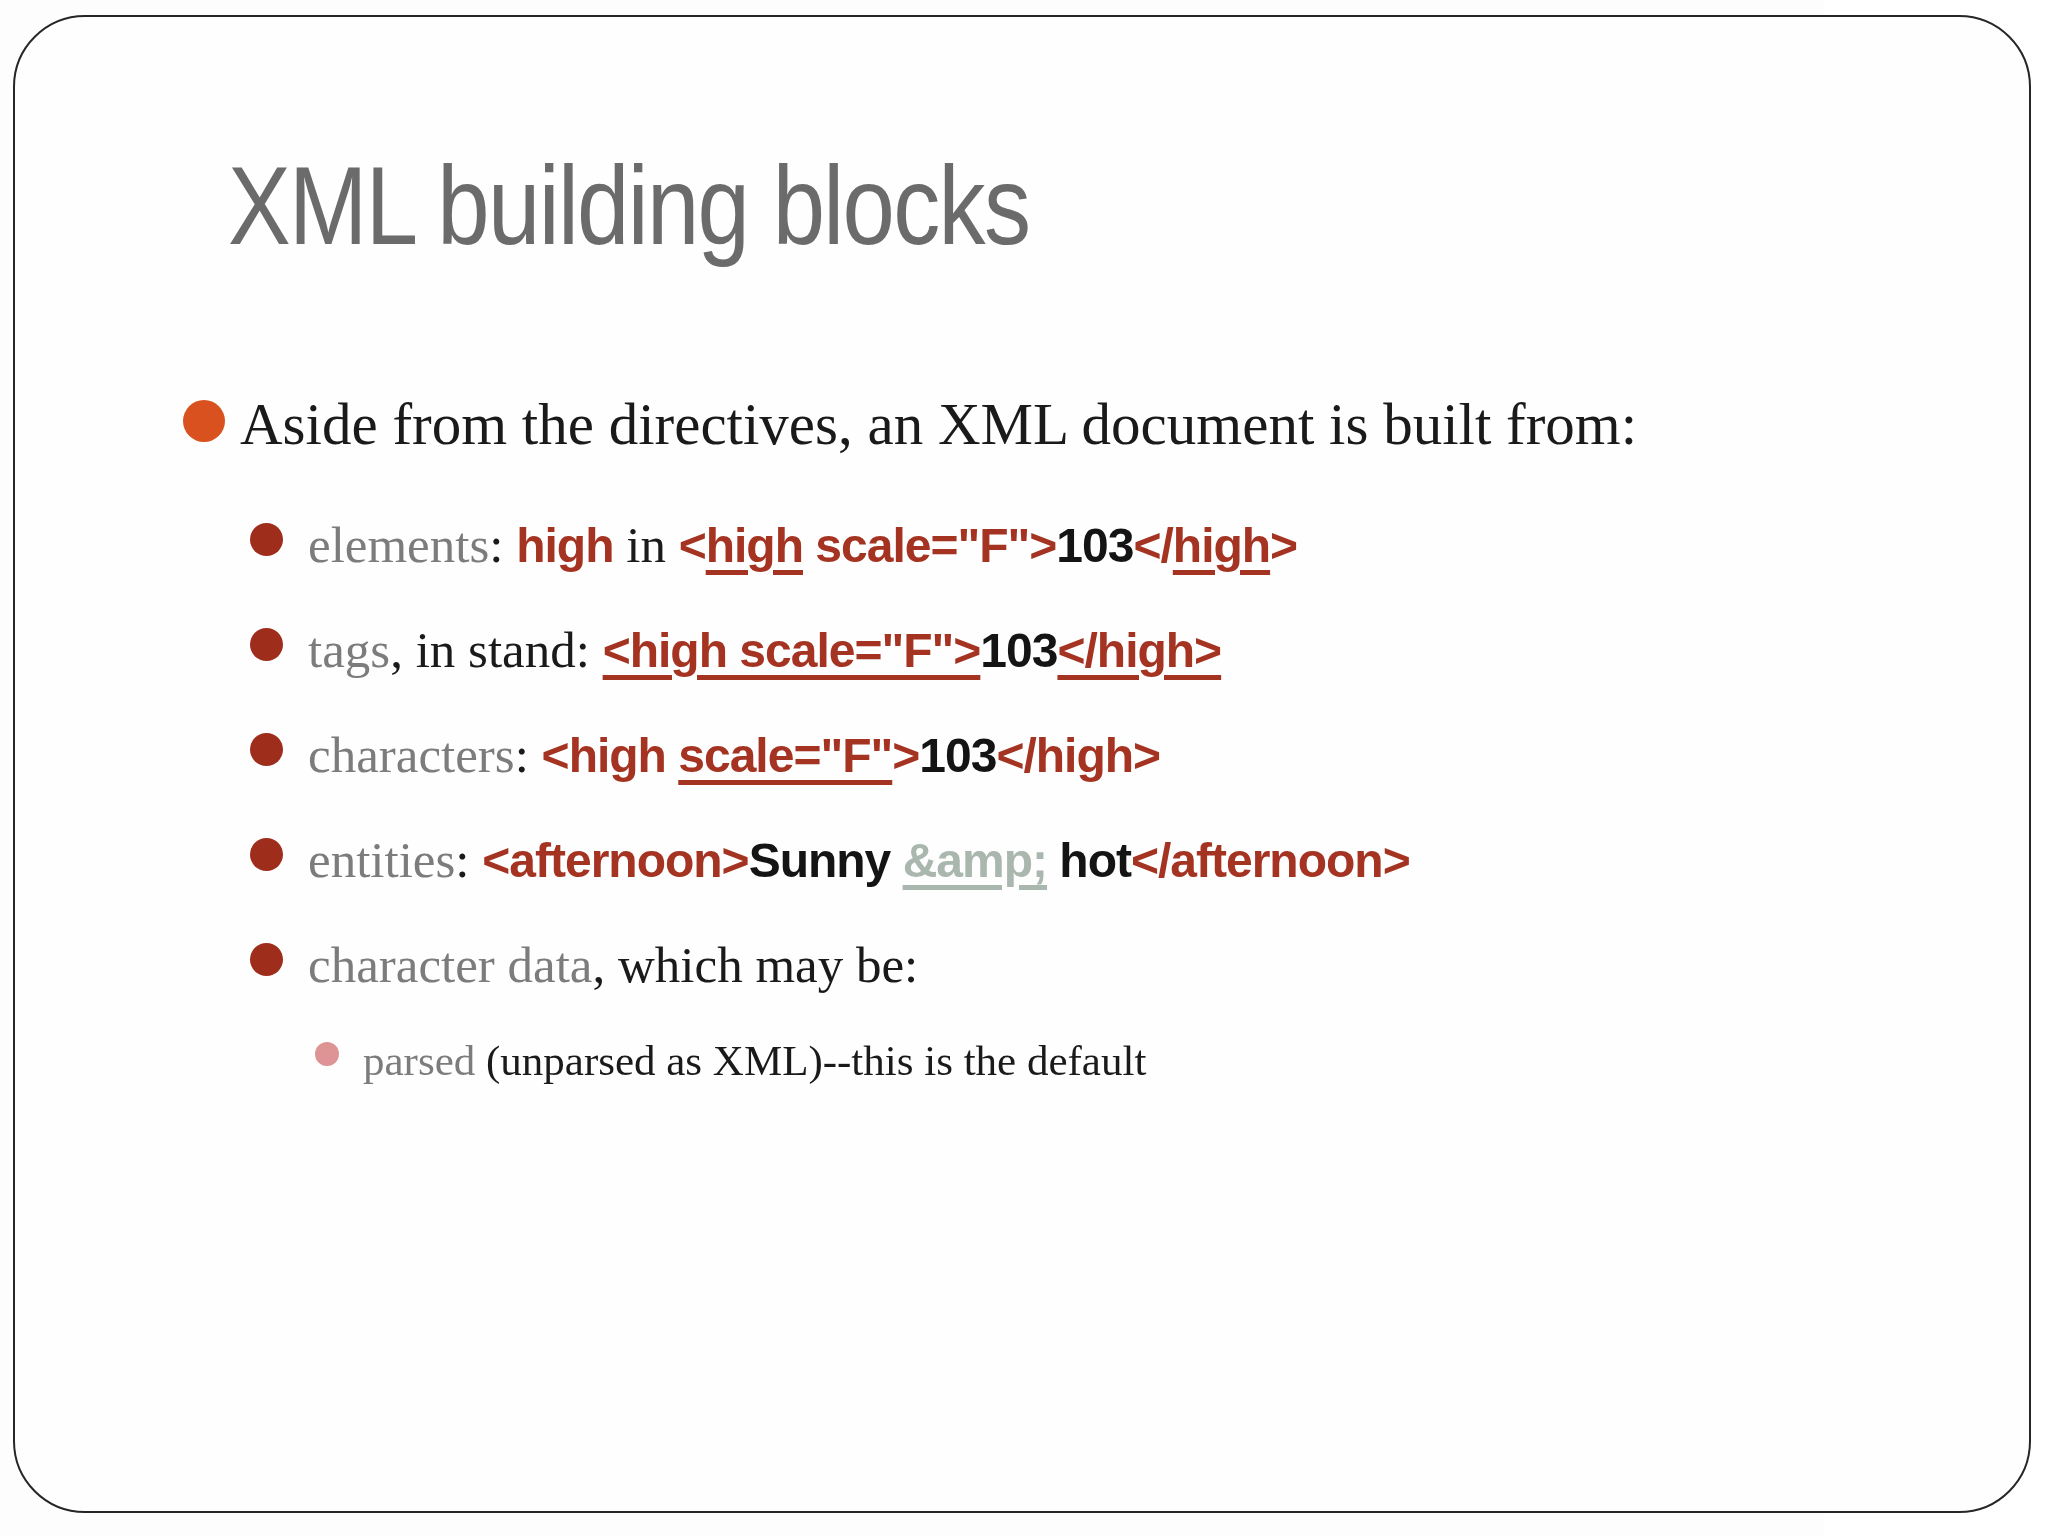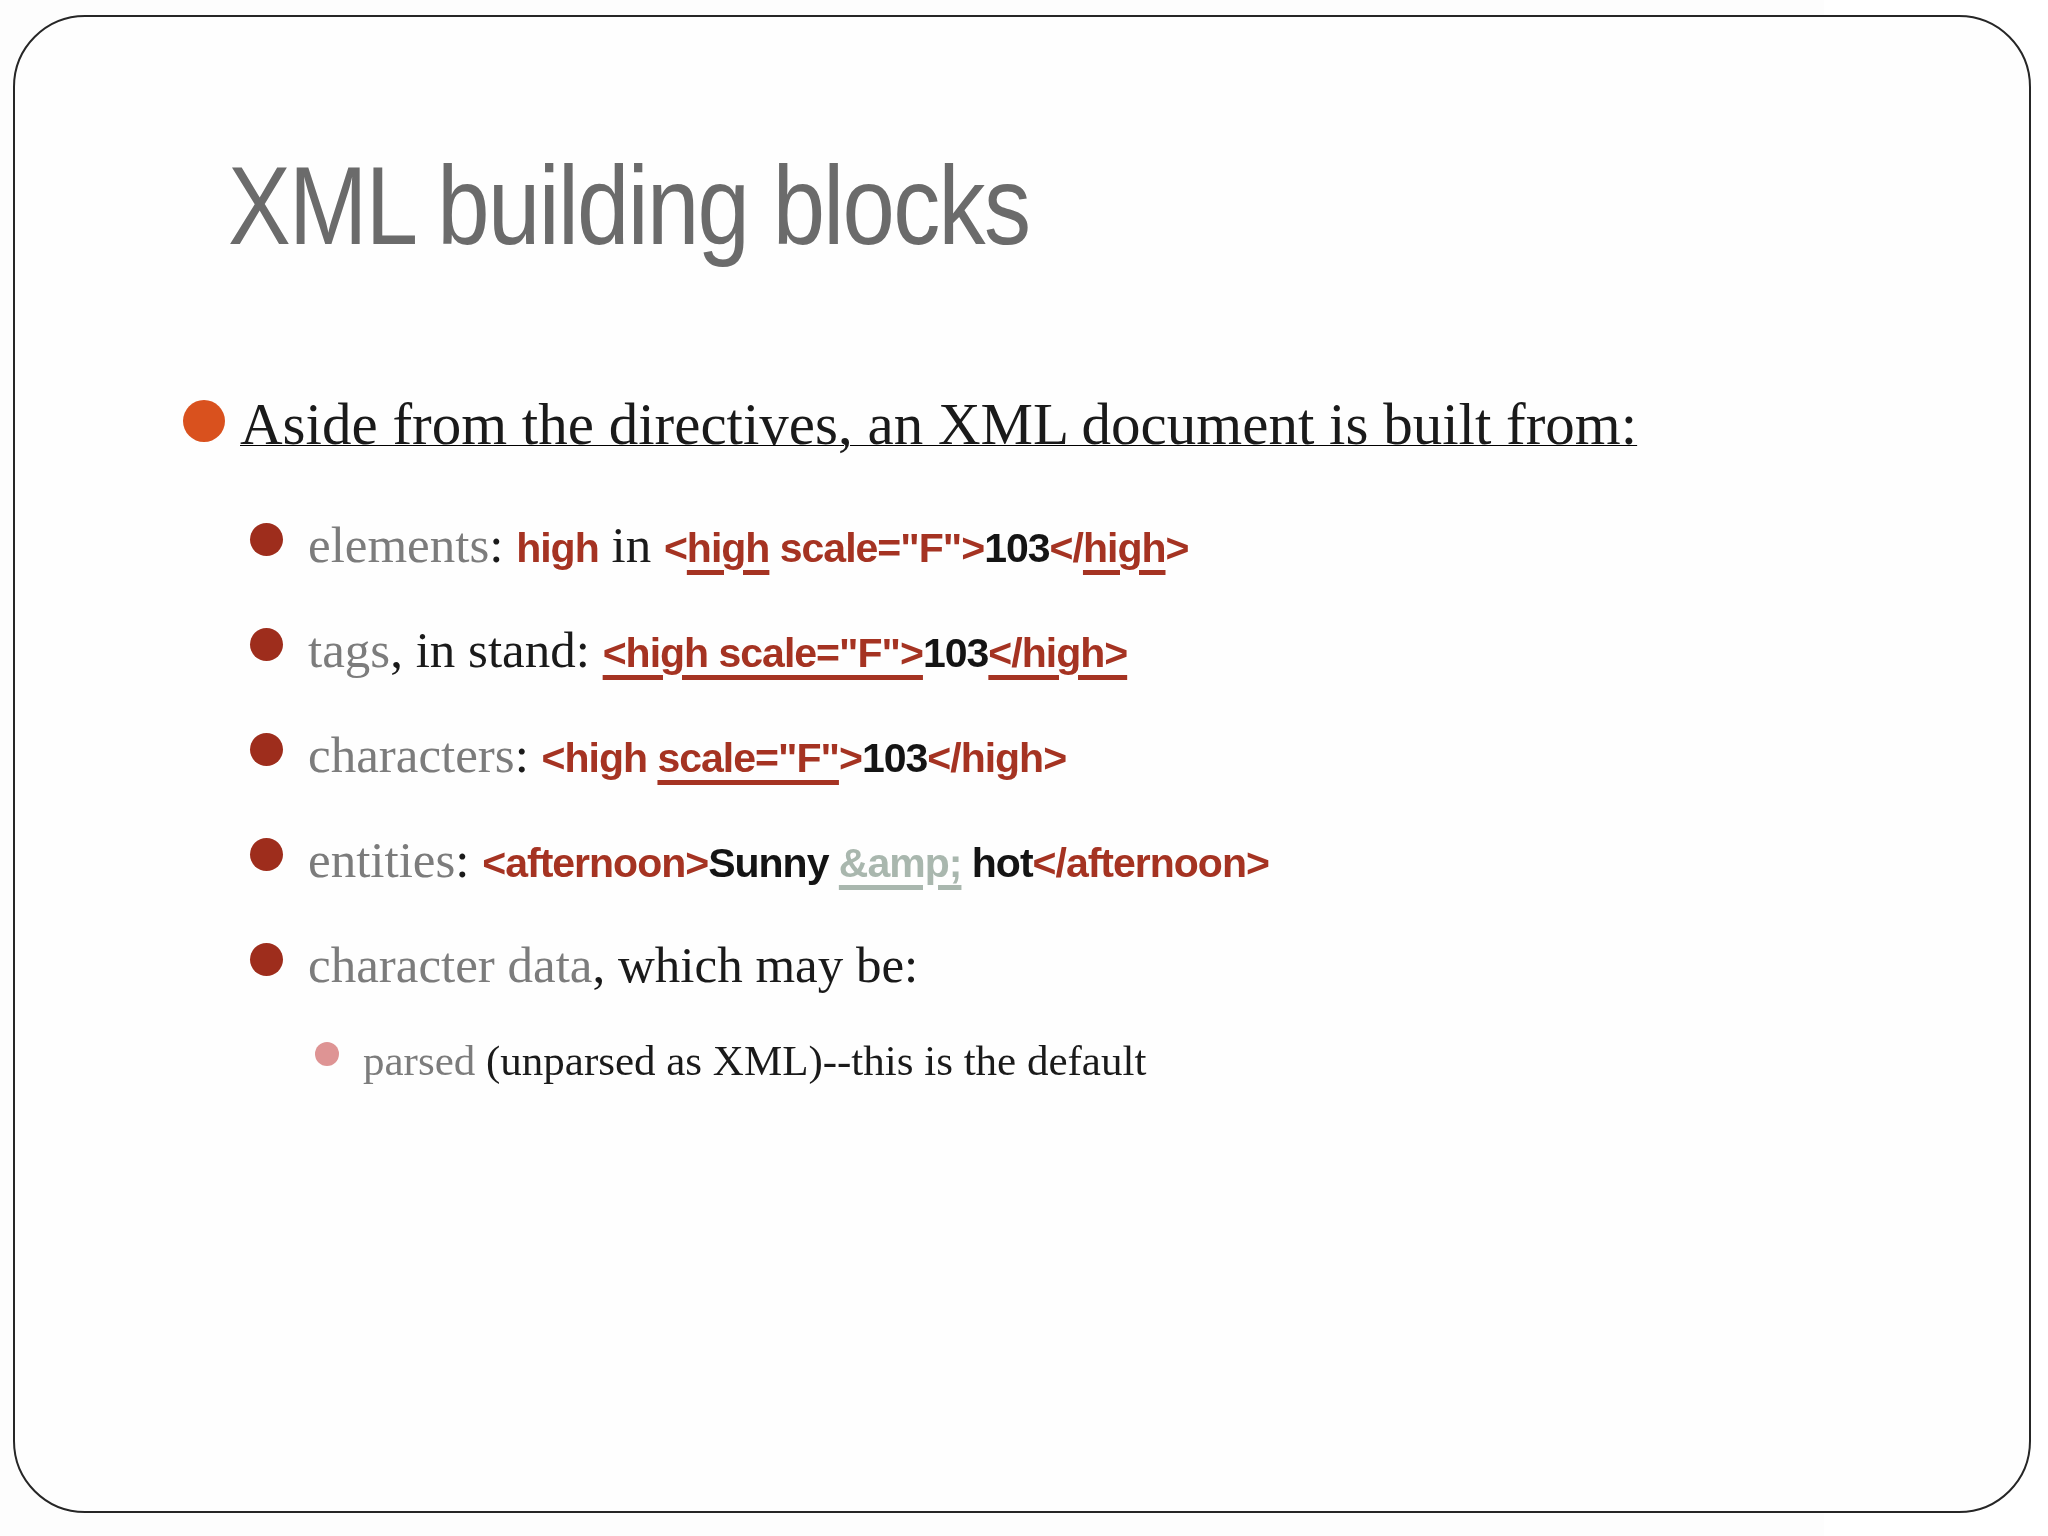--- a/index.html
+++ b/index.html
@@ -51,28 +51,28 @@
     position: relative;
     white-space: pre-wrap;
   }
   .row .line { display: inline; }
   .bullet {
     position: absolute;
     border-radius: 50%;
     display: inline-block;
   }
   
-  .l1 { padding-left: 57px; line-height: 72px; margin-bottom: 32px; text-decoration: underline; }
+  .l1 { padding-left: 57px; line-height: 72px; margin-bottom: 32px; }
   .l1 .bullet { left: 0; top: 12px; width: 42px; height: 42px; background: var(--bullet-l1, #d9511e); }
   .l1 .serif { font-size: 59px; }
   
   .l2 { margin-left: 67px; padding-left: 58px; line-height: 76px; margin-bottom: 17px; }
   .l2 .bullet { left: 0; top: 16px; width: 33px; height: 33px; background: var(--bullet-l2, #9e2d1c); }
   .l2 .serif, .l2 .term { font-size: 51px; }
-  .l2 .code, .l2 .codeb, .l2 .entity { font-size: 41px; }
+  .l2 .code, .l2 .codeb, .l2 .entity { font-size: 48px; }
   
   .l3 { margin-left: 132px; padding-left: 48px; line-height: 58px; margin-bottom: 22px; }
   .l3 .bullet { left: 0; top: 10px; width: 24px; height: 24px; background: var(--bullet-l3, #de9494); }
   .l3 .serif, .l3 .term { font-size: 43px; }
 
   .serif  { font-family: "Liberation Serif", serif; color: var(--body, #1a1a1a); }
   .term   { font-family: "Liberation Serif", serif; color: var(--term, #7c7c7c); }
   .code   { font-family: "Liberation Sans", sans-serif; font-weight: 600; letter-spacing: -1px; color: var(--code-red, #a53322); }
   .codeb  { font-family: "Liberation Sans", sans-serif; font-weight: 600; letter-spacing: -1px; color: var(--code-black, #141414); }
   .entity { font-family: "Liberation Sans", sans-serif; font-weight: 600; letter-spacing: -1px; color: var(--entity, #a9b7ae); }

